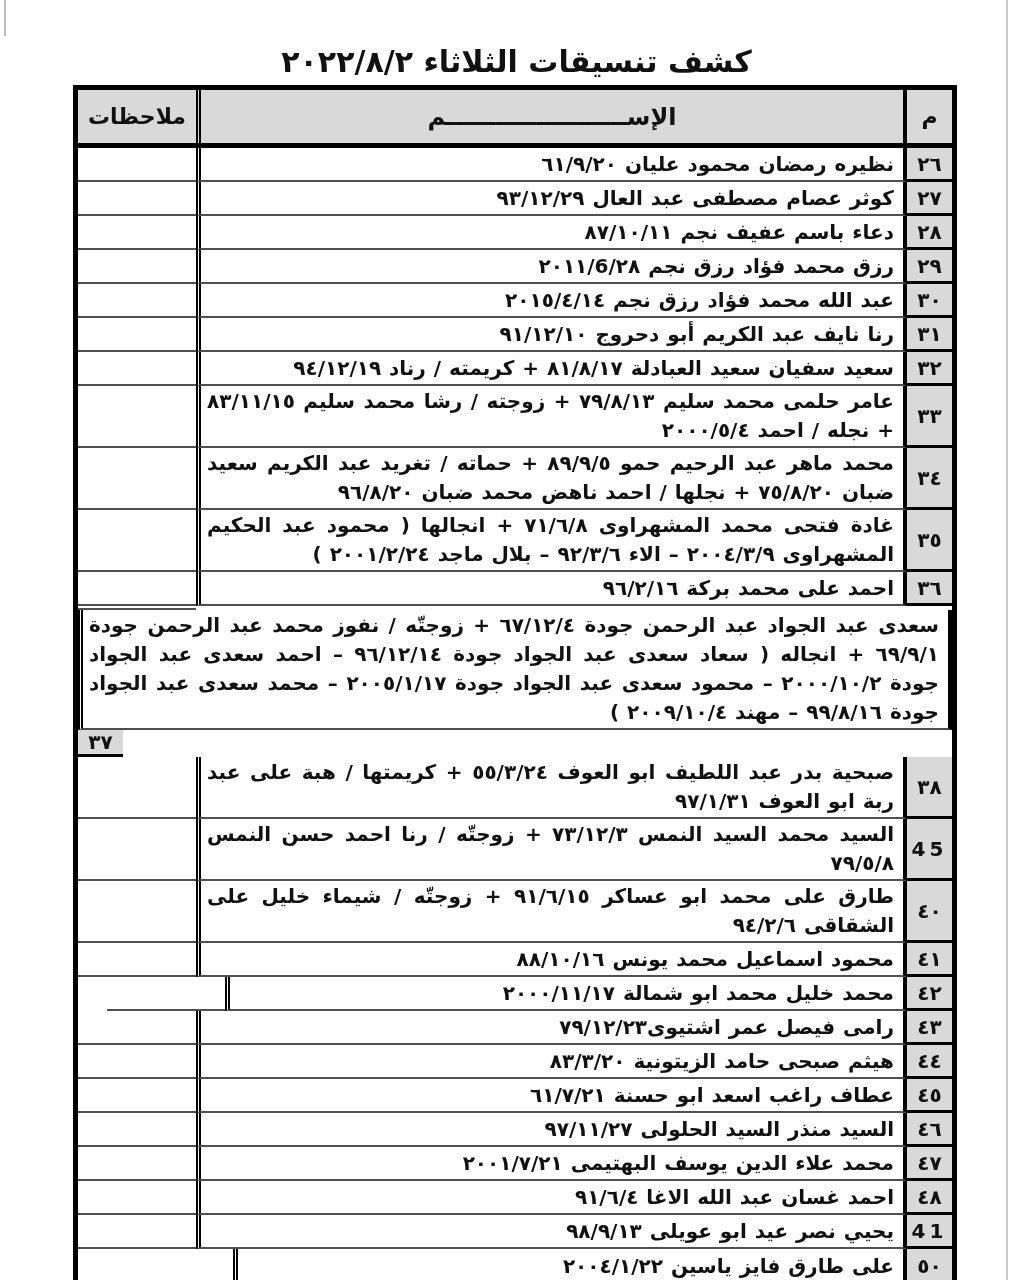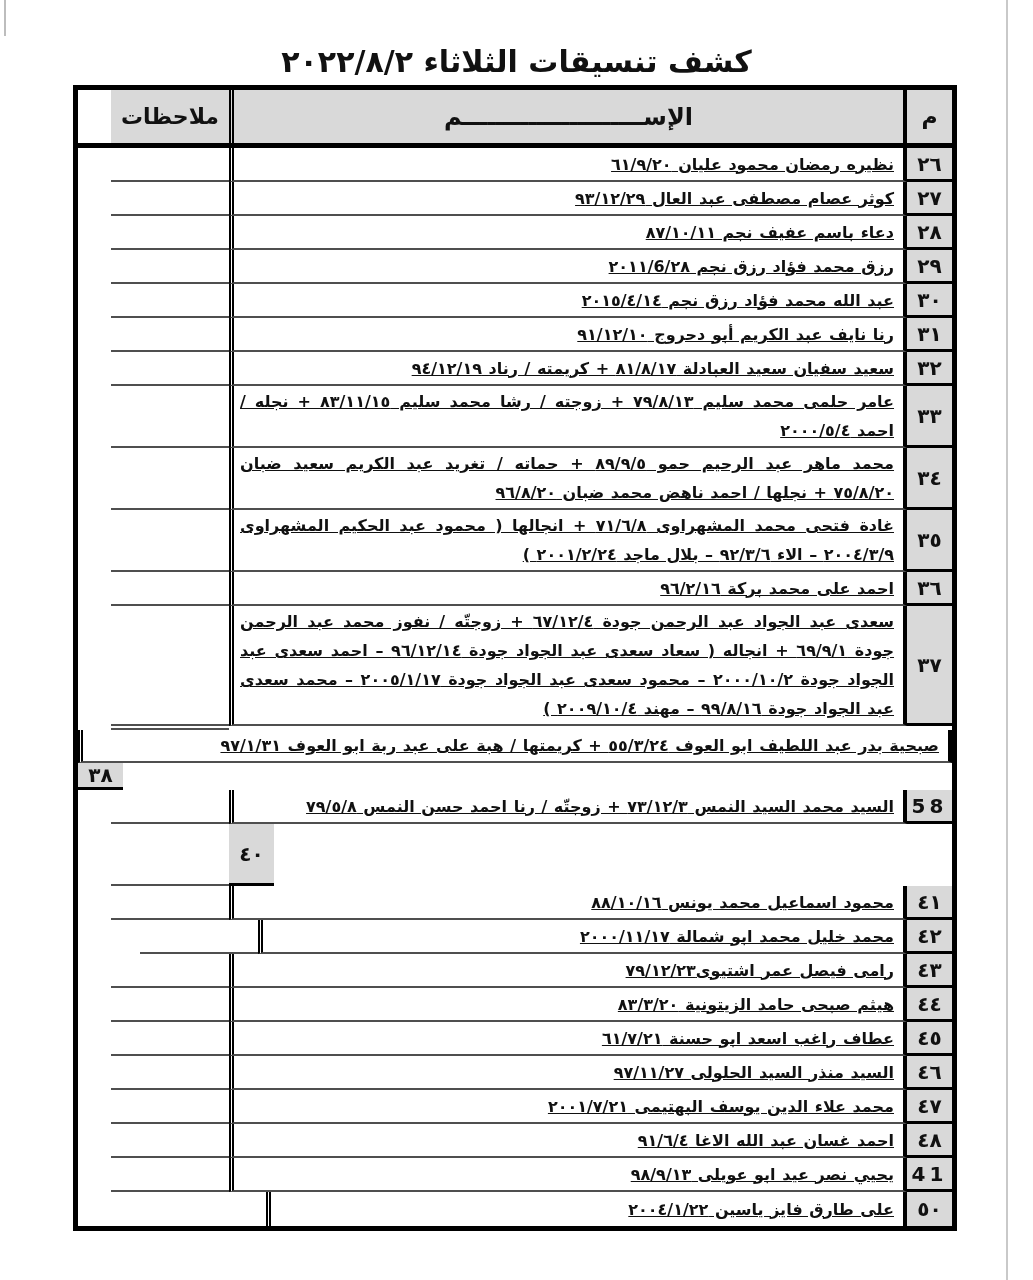--- a/index.html
+++ b/index.html
@@ -33,21 +33,21 @@
   .sheet-table{
     position:absolute;left:73px;top:85px;width:884px;
     border:5px solid var(--border);
     background:#ffffff;
     display:flex;flex-direction:column;
   }
   .trow{display:flex;flex-direction:row;align-items:stretch;}
 
   
   .cell{display:flex;align-items:center;}
-  .cell-notes{width:118px;background:#ffffff;margin-left:33px;}
+  .cell-notes{width:118px;background:#ffffff;}
   .cell-name{
     flex:1;
     border-left:5px double var(--border);
     border-right:4px solid var(--border);
     background:#ffffff;
   }
   .cell-num{
     width:45px;
     background:var(--number-fill);
     justify-content:center;
@@ -71,25 +71,24 @@
   .data-row .cell-num{border-bottom:3px solid var(--border);}
   .data-row:last-child .cell-notes,
   .data-row:last-child .cell-name,
   .data-row:last-child .cell-num{border-bottom:none;}
 
   .name-text{
     width:100%;
     direction:rtl;
     text-align:justify;
     font-weight:bold;
-    font-size:16px;
+    font-size:20px;
     line-height:29px;
     padding:1px 9px 1px 6px;
     word-spacing:1px;
-    text-decoration:underline;
   }
 </style>
 </head>
 <body>
 
 <div class="scan-edge-right"></div>
 <div class="scan-edge-left"></div>
 
 <div class="page-title">كشف تنسيقات الثلاثاء ٢٠٢٢/٨/٢</div>
 
@@ -220,56 +219,59 @@
     <div class="cell cell-notes">
       <div class="name-text"></div>
     </div>
     <div class="cell cell-name">
       <div class="name-text">احمد على محمد بركة ٩٦/٢/١٦</div>
     </div>
     <div class="cell cell-num">
       <span>٣٦</span>
     </div>
   </div>
-      <div class="trow data-row" style="min-height: 120px;">
+      <div class="trow data-row" style="min-height: 120px; flex-direction: column;">
     <div class="cell cell-notes">
       <div class="name-text"></div>
     </div>
     <div class="cell cell-name">
       <div class="name-text">سعدى عبد الجواد عبد الرحمن جودة ٦٧/١٢/٤ + زوجتّه / نفوز محمد عبد الرحمن جودة ٦٩/٩/١ + انجاله ( سعاد سعدى عبد الجواد جودة ٩٦/١٢/١٤ – احمد سعدى عبد الجواد جودة ٢٠٠٠/١٠/٢ – محمود سعدى عبد الجواد جودة ٢٠٠٥/١/١٧ – محمد سعدى عبد الجواد جودة ٩٩/٨/١٦ – مهند ٢٠٠٩/١٠/٤ )</div>
     </div>
     <div class="cell cell-num">
       <span>٣٧</span>
     </div>
   </div>
-      <div class="trow data-row" style="min-height: 62px; flex-direction: column;">
+      <div class="trow data-row" style="min-height: 62px;">
     <div class="cell cell-notes">
       <div class="name-text"></div>
     </div>
     <div class="cell cell-name">
       <div class="name-text">صبحية بدر عبد اللطيف ابو العوف ٥٥/٣/٢٤ + كريمتها / هبة على عبد ربة ابو العوف ٩٧/١/٣١</div>
     </div>
     <div class="cell cell-num">
       <span>٣٨</span>
     </div>
   </div>
       <div class="trow data-row" style="min-height: 34px;">
     <div class="cell cell-notes">
       <div class="name-text"></div>
     </div>
     <div class="cell cell-name">
       <div class="name-text">السيد محمد السيد النمس ٧٣/١٢/٣ + زوجتّه / رنا احمد حسن النمس ٧٩/٥/٨</div>
     </div>
     <div class="cell cell-num">
-      <span>58</span>
-    </div>
-  </div>
-      <div class="trow data-row" style="min-height: 62px;">
-    <div class="cell cell-notes">
-      <div class="name-text"></div>
+      <span>45</span>
+    </div>
+  </div>
+      <div class="trow data-row" style="min-height: 62px;">
+    <div class="cell cell-notes">
+      <div class="name-text"></div>
+    </div>
+    <div class="cell cell-name">
+      <div class="name-text">طارق على محمد ابو عساكر ٩١/٦/١٥ + زوجتّه / شيماء خليل على الشقاقى ٩٤/٢/٦</div>
     </div>
     <div class="cell cell-num">
       <span>٤٠</span>
     </div>
   </div>
       <div class="trow data-row" style="min-height: 34px;">
     <div class="cell cell-notes">
       <div class="name-text"></div>
     </div>
     <div class="cell cell-name">

